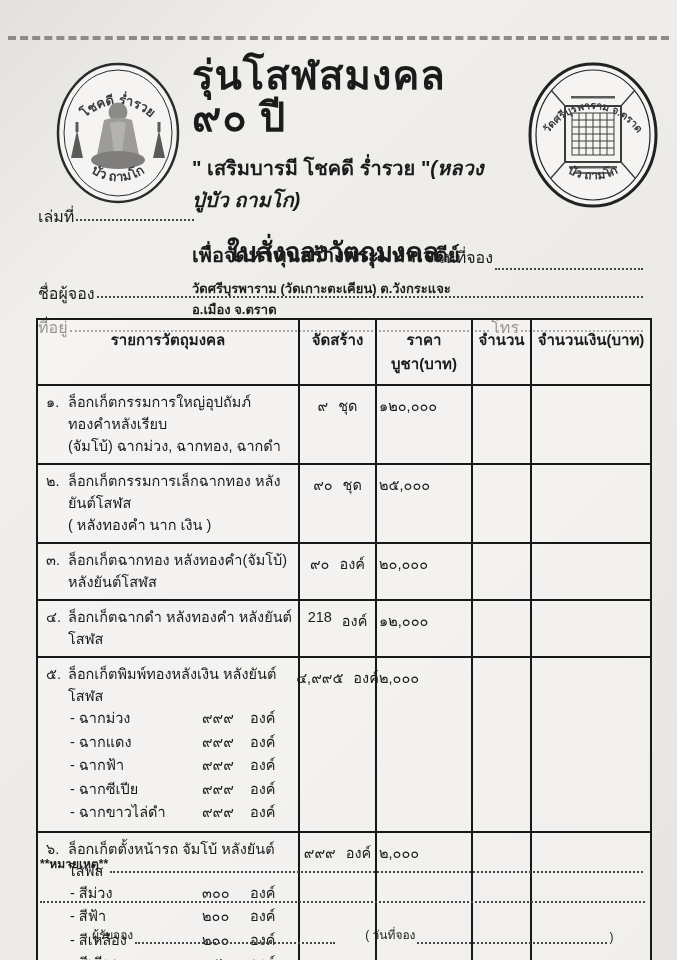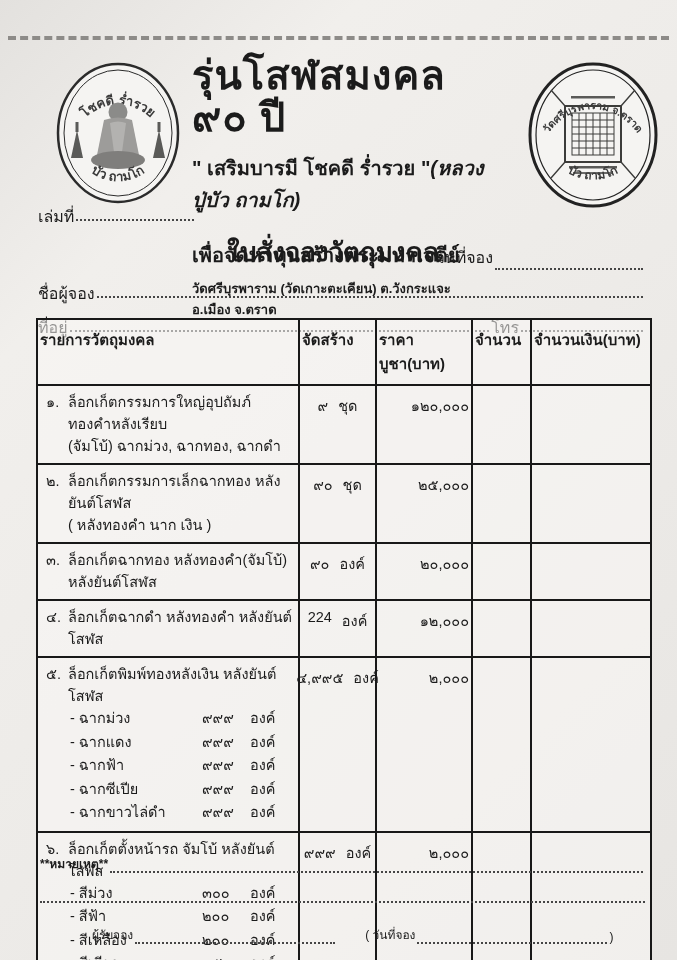--- a/index.html
+++ b/index.html
@@ -31,34 +31,34 @@
   .row2{position:relative;height:34px;}
   .row2 .left-group{position:absolute;left:0;bottom:2px;display:flex;align-items:flex-end;}
   .row2 .right-group{position:absolute;right:0;bottom:2px;display:flex;align-items:flex-end;}
   .form-title{position:absolute;left:50%;transform:translateX(-54%);bottom:0;
     font-size:26px;font-weight:700;white-space:nowrap;}
   
   .mtable{position:absolute;top:318px;left:36px;width:612px;
     border:2px solid #181818;border-bottom:6px double #181818;
     background:rgba(249,248,246,.55);font-size:14.5px;}
   .thead{display:grid;grid-template-columns:262px 77px 96px 59px 1fr;
-    font-weight:700;font-size:15px;
+    font-weight:700;font-size:15px;text-align:center;
     border-bottom:2px solid #181818;}
   .thead .c{padding:8px 2px;border-right:2px solid #181818;box-sizing:border-box;}
   .thead .c:last-child,.trow .c:last-child,.trowtotal .c:last-child{border-right:none;}
   .trow{display:grid;grid-template-columns:262px 77px 96px 59px 1fr;
     border-bottom:2px solid #181818;}
   .trow .c{border-right:2px solid #181818;box-sizing:border-box;padding:5px 2px;}
   .c.item{padding:5px 4px 6px 8px;}
   .item-head{display:flex;line-height:22px;}
   .item-no{width:22px;flex:none;}
   .item-lines{flex:1;}
   .c.made{display:flex;justify-content:center;align-items:flex-start;gap:10px;
     padding-top:8px;text-align:center;}
-  .c.price{text-align:right;padding-top:8px;}
+  .c.price{text-align:left;padding-top:8px;}
   .subrow{display:grid;grid-template-columns:132px 48px auto;
     padding-left:24px;line-height:23.5px;}
   .rowpad{padding-bottom:14px;}
   
   .footer{position:absolute;top:854px;left:40px;right:32px;font-size:12px;}
   .noterow{display:flex;align-items:flex-end;}
   .note-lab{font-weight:700;}
   .dotline2{border-bottom:2px dotted #454545;height:16px;margin-top:12px;}
   .sigrow{display:flex;align-items:flex-end;margin-top:22px;padding-left:52px;}
   .sig-gap{width:28px;}
@@ -224,21 +224,21 @@
         <div class="trow">
           <div class="c item">
             <div class="item-head">
               <div class="item-no">๔.</div>
               <div class="item-lines">
                 <div>ล็อกเก็ตฉากดำ หลังทองคำ หลังยันต์โสฬส</div>
               </div>
             </div>
           </div>
           <div class="c made">
-            <div>224</div>
+            <div>218</div>
             <div>องค์</div>
           </div>
           <div class="c price">๑๒,๐๐๐</div>
           <div class="c"></div>
           <div class="c"></div>
         </div>
         <div class="trow">
           <div class="c item rowpad">
             <div class="item-head">
               <div class="item-no">๕.</div>

